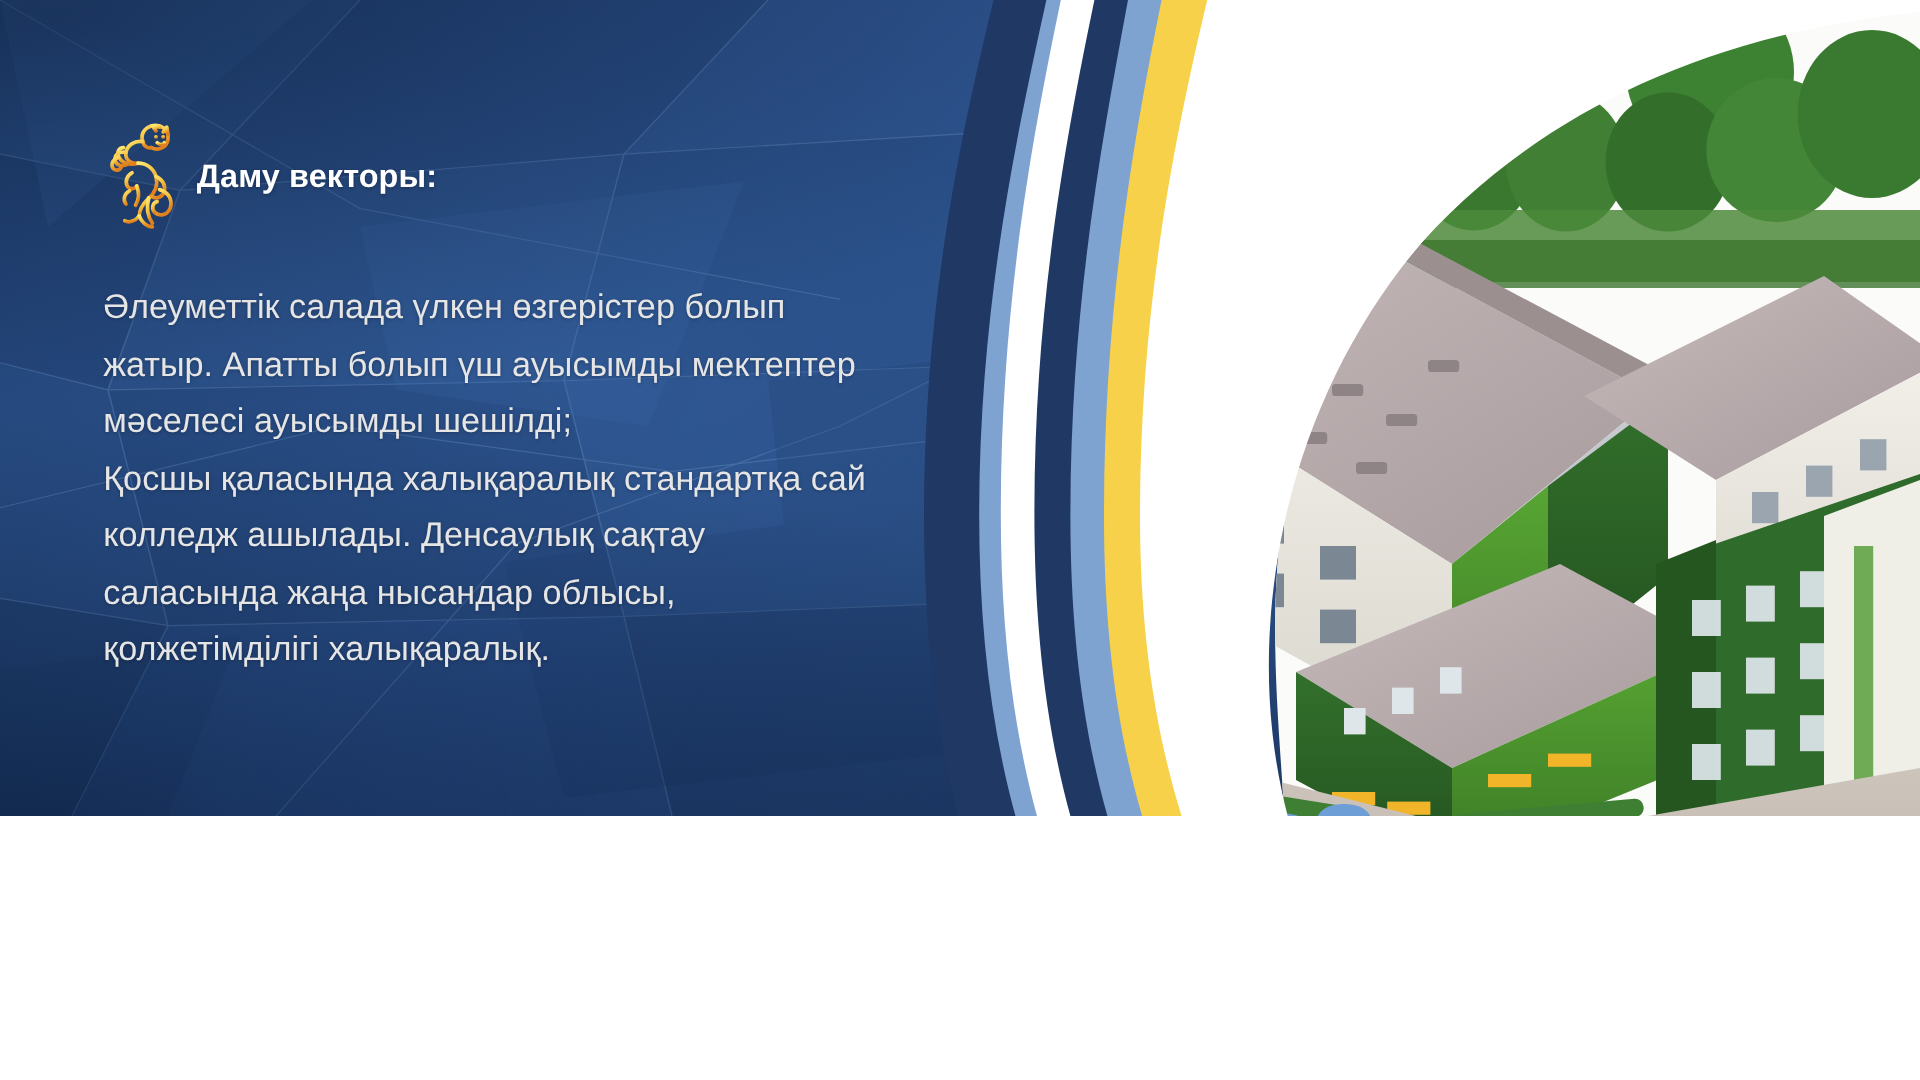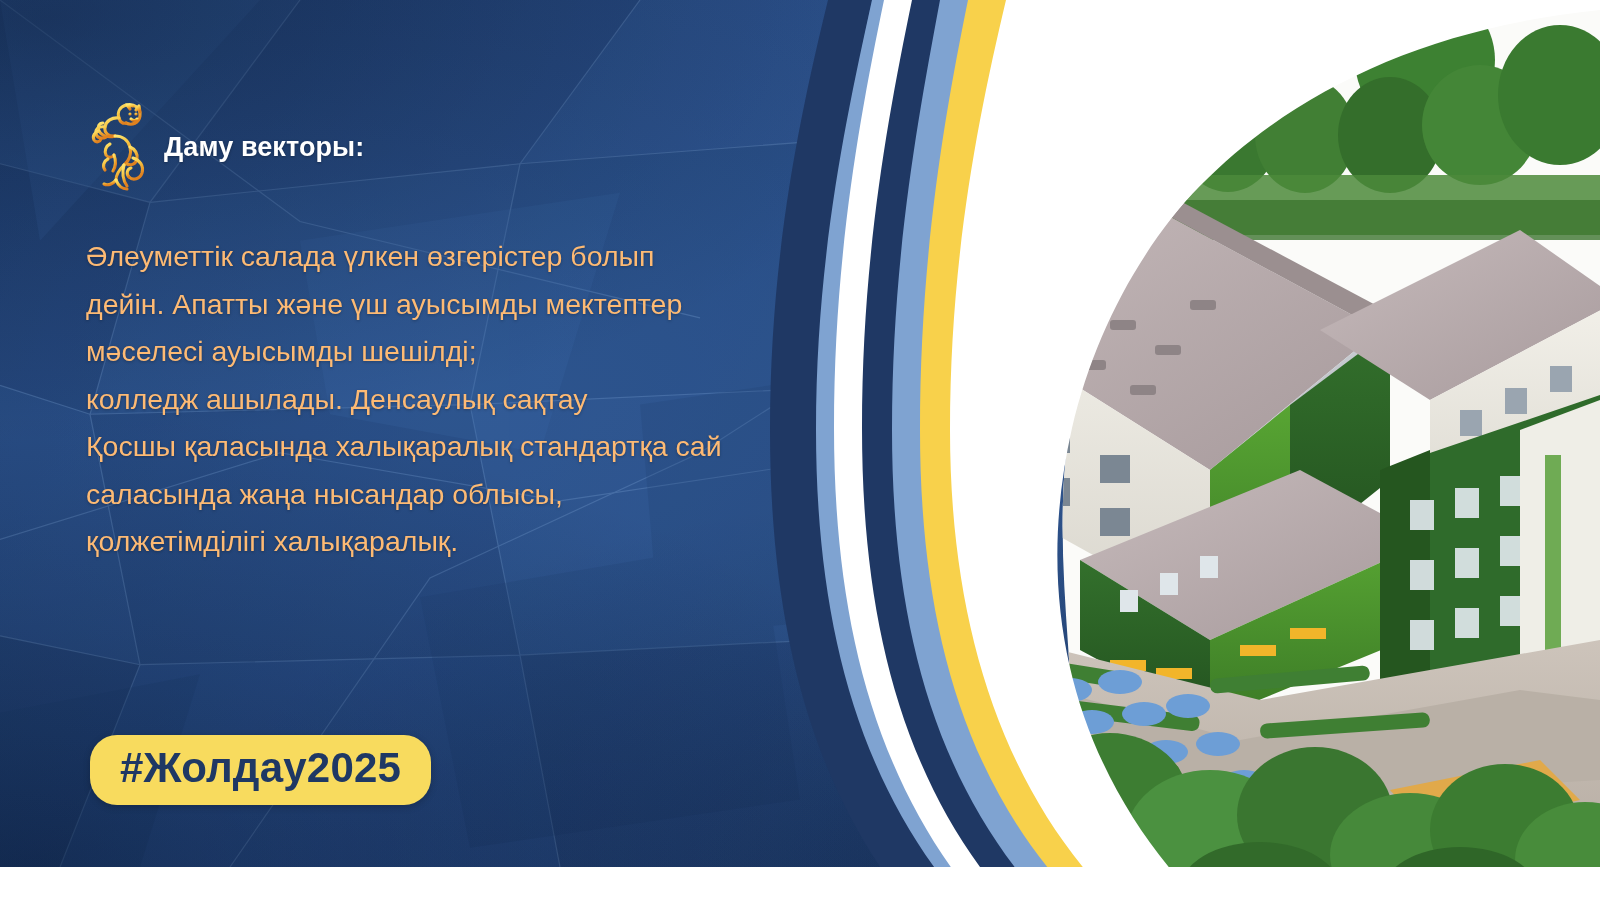--- a/index.html
+++ b/index.html
@@ -7,21 +7,21 @@
 
   html, body {
     width:1600px; height:900px;
     overflow:hidden;
     background:#ffffff;
     font-family:"Liberation Sans", sans-serif;
   }
 
   .slide {
     position:relative;
-    width:1600px; height:867px;
+    width:1600px; height:680px;
     overflow:hidden;
     background:#22447e;
   }
 
   
   .bg-navy {
     position:absolute; inset:0;
     background:
       linear-gradient(118deg, #1b3866 0%, #27497f 34%, #2d5189 58%, #1e3c6d 100%);
   }
@@ -71,21 +71,21 @@
     line-height:1.45;
     letter-spacing:.1px;
     text-shadow:0 1px 3px rgba(0,0,0,.30);
     padding-top:4px;
   }
   .title-line { white-space:nowrap; display:block; }
 
   .body-text {
     position:absolute; left:0; top:233px;
     width:790px;
-    color:#fdba74;
+    color:#e5e5e5;
     font-size:28.5px;
     line-height:47.5px;
     font-weight:400;
     text-shadow:0 1px 3px rgba(0,0,0,.28);
   }
   .body-line { display:block; white-space:nowrap; }
 
   .hashtag {
     position:absolute; left:4px; top:735px;
     display:inline-flex; align-items:center; justify-content:center;
@@ -446,24 +446,24 @@
           </g>
         </svg>
       </span>
       <div class="title">
         <span class="title-line">Даму векторы:</span>
       </div>
     </div>
 
     <div class="body-text">
       <span class="body-line">Әлеуметтік салада үлкен өзгерістер болып</span>
-      <span class="body-line">дейін. Апатты және үш ауысымды мектептер</span>
+      <span class="body-line">жатыр. Апатты болып үш ауысымды мектептер</span>
       <span class="body-line">мәселесі ауысымды шешілді;</span>
+      <span class="body-line">Қосшы қаласында халықаралық стандартқа сай</span>
       <span class="body-line">колледж ашылады. Денсаулық сақтау</span>
-      <span class="body-line">Қосшы қаласында халықаралық стандартқа сай</span>
       <span class="body-line">саласында жаңа нысандар облысы,</span>
       <span class="body-line">қолжетімділігі халықаралық.</span>
     </div>
 
     <div class="hashtag">#Жолдау2025</div>
 
   </div>
 </div>
 
 </body></html>

